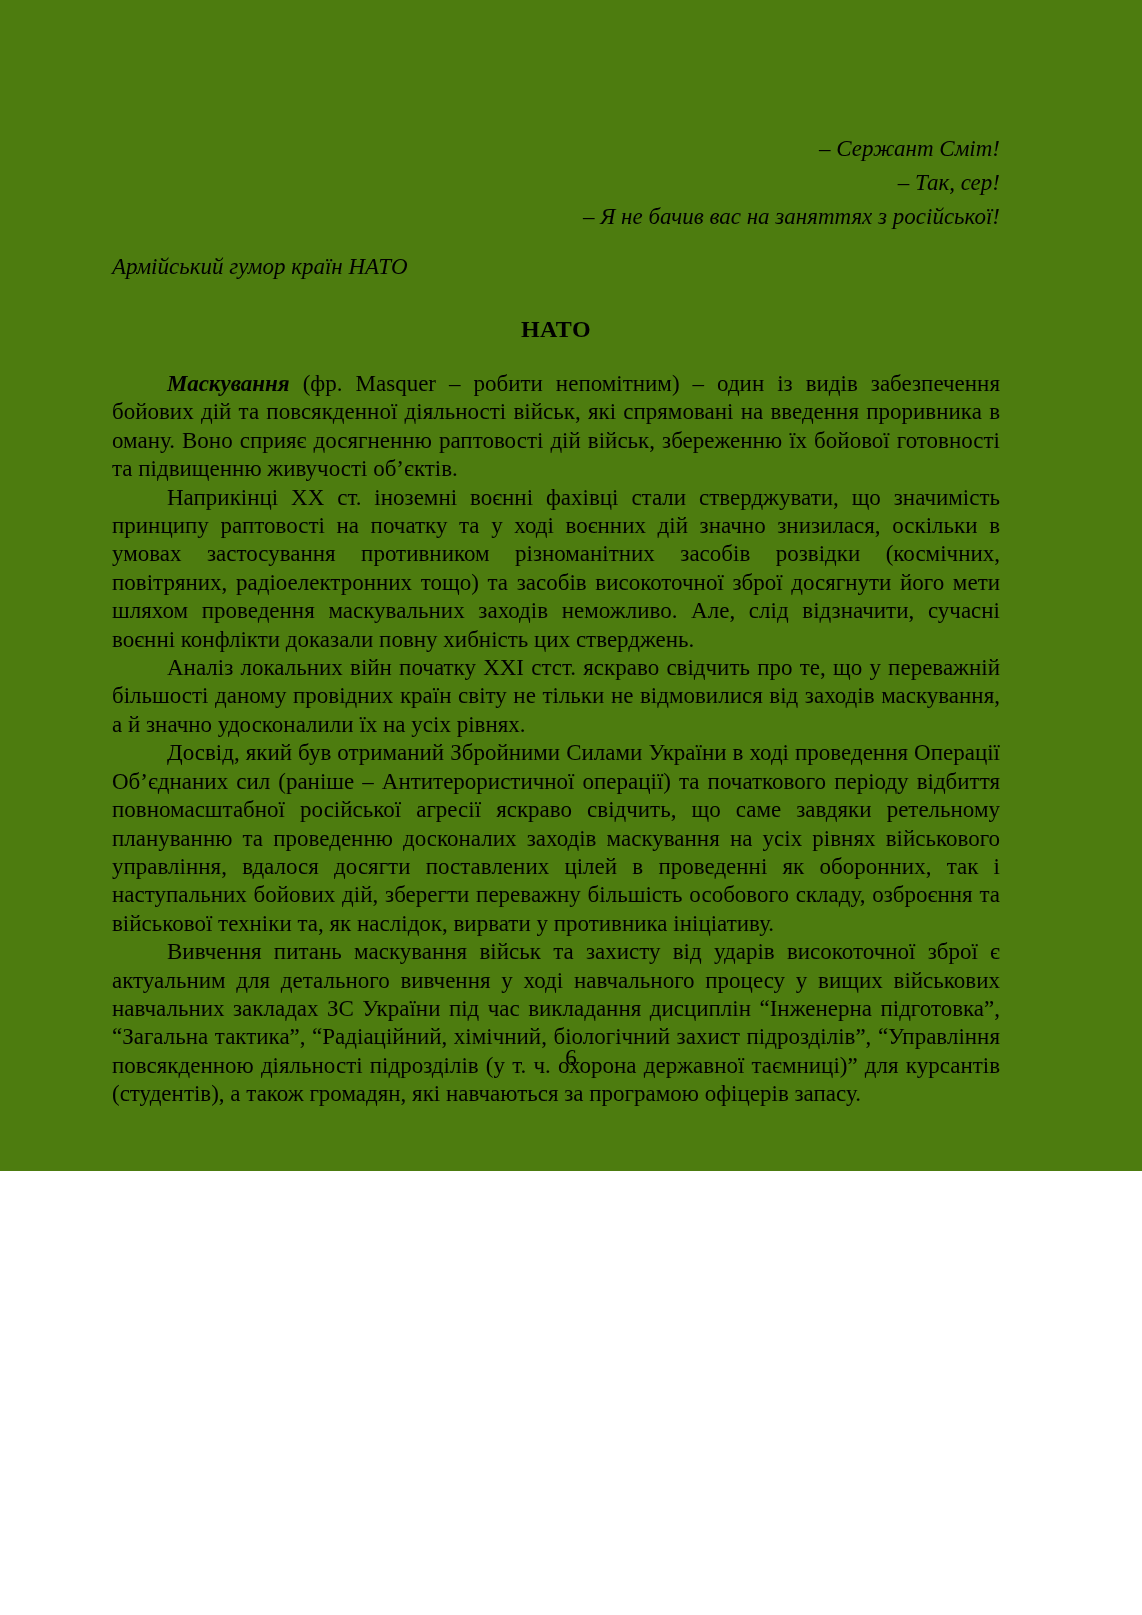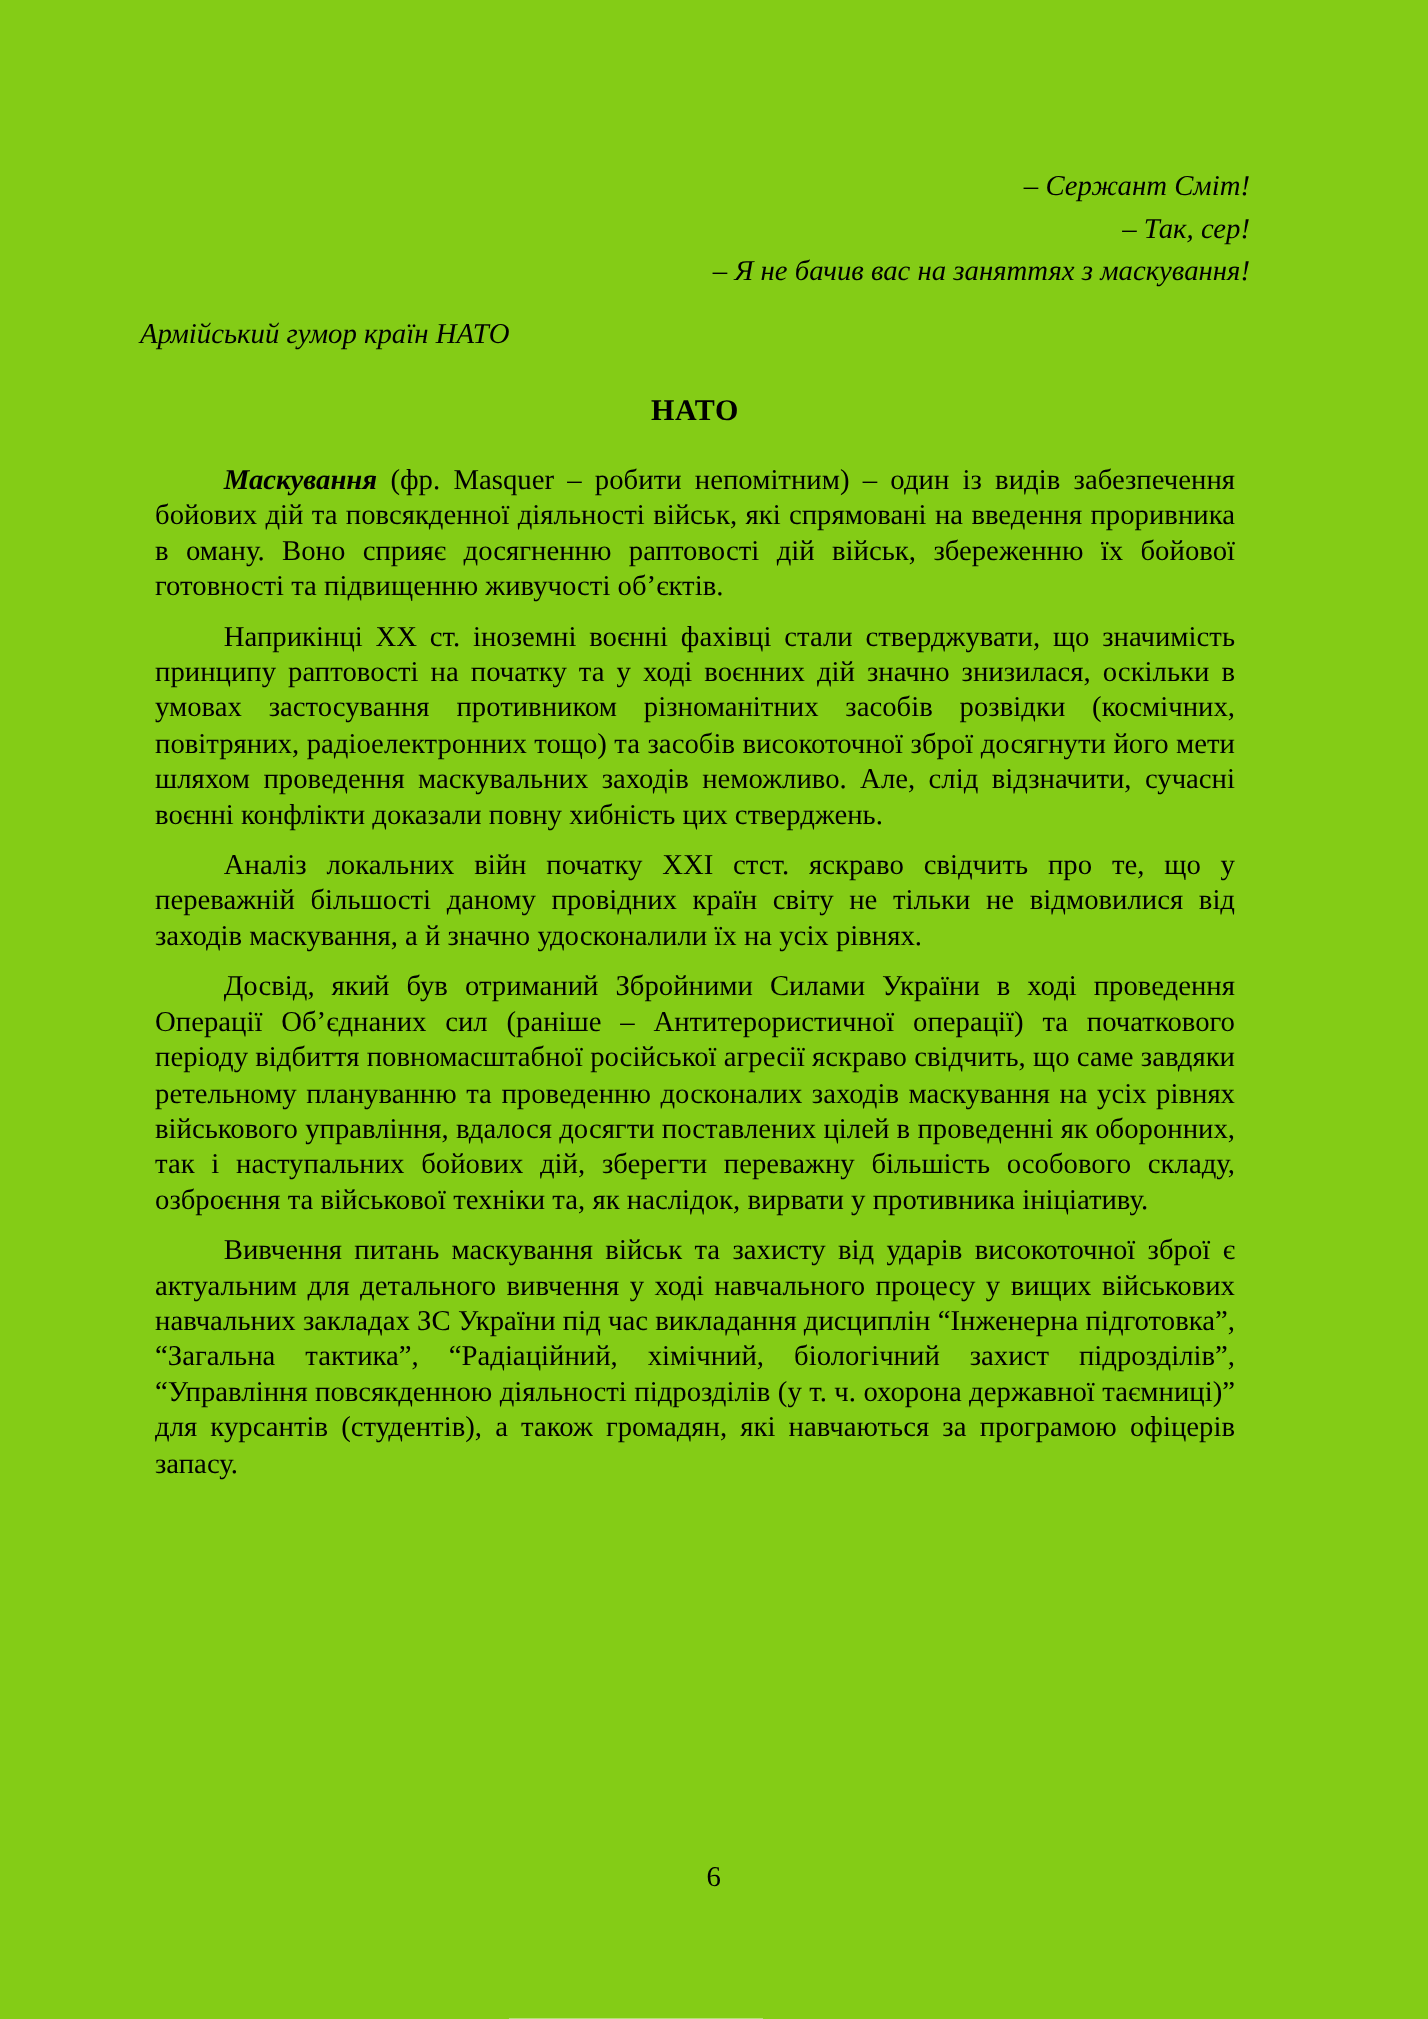--- a/index.html
+++ b/index.html
@@ -3,22 +3,22 @@
 <meta charset="utf-8">
 <style>
   html, body {
     margin: 0;
     padding: 0;
     background: #ffffff;
   }
   .page {
     position: relative;
     width: 1142px;
-    height: 1615px;
-    background: #84cc16;
+    height: 1171px;
+    background: #4d7c0f;
     color: #000000;
     font-family: "Liberation Serif", "DejaVu Serif", serif;
     box-sizing: border-box;
     padding: 132px 142px 0 112px;
     overflow: hidden;
   }
   .epigraph {
     text-align: right;
     font-style: italic;
     font-size: 23px;
@@ -37,21 +37,21 @@
     font-weight: bold;
     letter-spacing: 0.5px;
     margin: 32px 0 27px 0;
   }
   .body-text {
     font-size: 23px;
     line-height: 28.4px;
     text-align: justify;
   }
   .body-text p {
-    margin: 12px;
+    margin: 0;
     text-indent: 55px;
   }
   .lead-term {
     font-weight: bold;
     font-style: italic;
   }
   .page-number {
     position: absolute;
     bottom: 100px;
     left: 0;
@@ -61,21 +61,21 @@
   }
 </style>
 </head>
 <body>
 
 <div class="page">
 
   <div class="epigraph">
     <div class="ep-line">–   Сержант Сміт!</div>
     <div class="ep-line">– Так, сер!</div>
-    <div class="ep-line">– Я не бачив вас на заняттях з маскування!</div>
+    <div class="ep-line">– Я не бачив вас на заняттях з російської!</div>
   </div>
 
   <div class="epigraph-attribution">Армійський гумор країн НАТО</div>
 
   <h1 class="heading">НАТО</h1>
 
   <div class="body-text">
     <p><span class="lead-term">Маскування</span><span> (фр. Masquer – робити непомітним) – один із видів забезпечення бойових дій та повсякденної діяльності військ, які спрямовані на введення проривника в оману. Воно сприяє досягненню раптовості дій військ, збереженню їх бойової готовності та підвищенню живучості об’єктів.</span></p>
     <p>Наприкінці XX ст. іноземні воєнні фахівці стали стверджувати, що значимість принципу  раптовості на початку та у ході воєнних дій значно знизилася, оскільки в умовах застосування противником різноманітних засобів розвідки (космічних, повітряних, радіоелектронних тощо) та засобів високоточної зброї досягнути його мети шляхом проведення маскувальних заходів неможливо. Але, слід відзначити, сучасні воєнні конфлікти доказали повну хибність цих стверджень.</p>
     <p>Аналіз локальних війн початку XXI  стст. яскраво свідчить про те, що у переважній більшості даному провідних країн світу не тільки не відмовилися від заходів маскування, а й значно удосконалили їх на усіх рівнях.</p>

